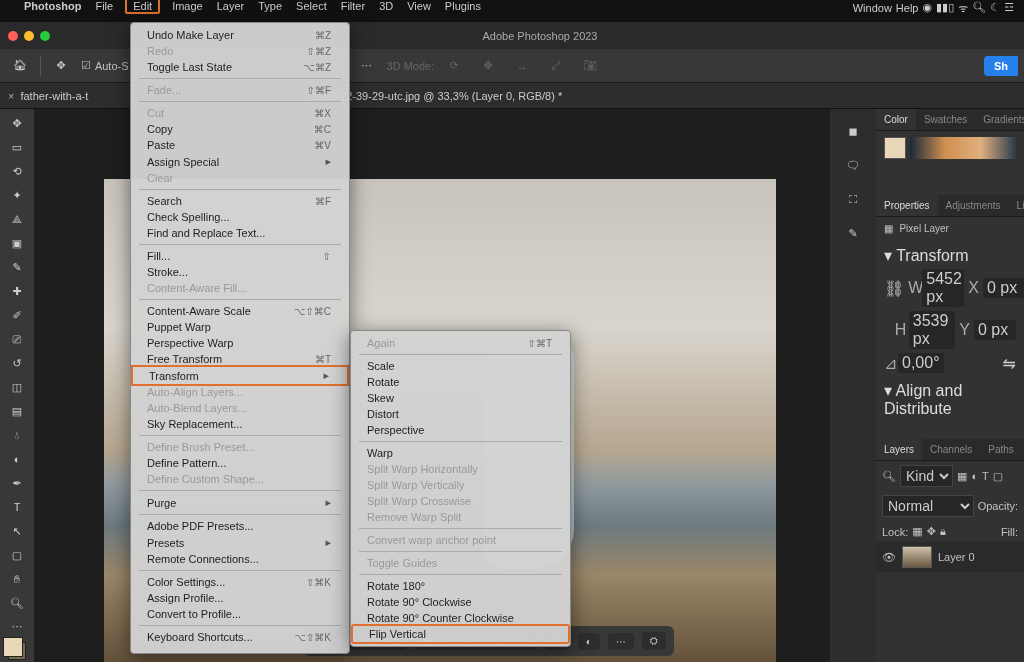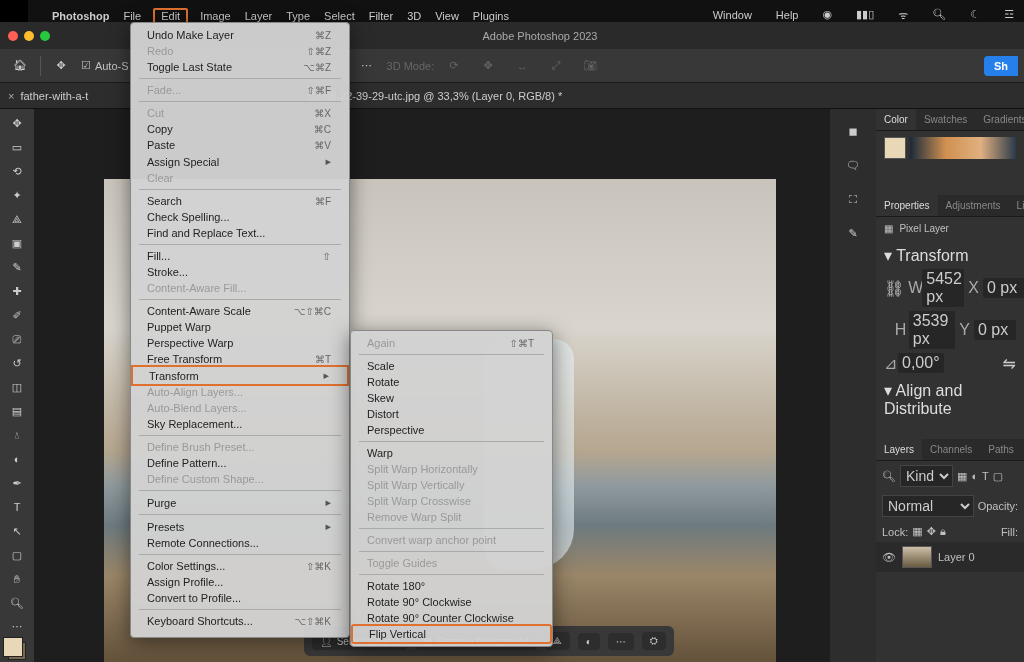--- a/index.html
+++ b/index.html
@@ -12,24 +12,24 @@
     --menu-hover:#a0a0a0;
     --text:#c0c0c0;
     --text-dim:#888;
     --text-dim2:#666;
     --blue:#4a7ecf;
     --hl-orange:#e07030;
   }
   *{box-sizing:border-box;font-family:-apple-system,Helvetica,Arial,sans-serif;}
   html,body{margin:0;padding:0;background:#000;color:var(--text);font-size:11px;width:1024px;height:662px;overflow:hidden;}
   
-  .macbar{height:22px;background:#111;display:flex;align-items:flex-end;padding:0 10px;gap:14px;color:#ccc;margin-left:28px;}
+  .macbar{height:22px;background:#111;display:flex;align-items:flex-start;padding:0 10px;gap:14px;color:#ccc;}
   .macbar .app{font-weight:bold;}
   .macbar .item{cursor:default;}
-  .macbar .right{margin-left:auto;display:flex;gap:24px;align-items:center;}
+  .macbar .right{margin-left:auto;display:flex;gap:4px;align-items:center;}
   .macbar .hl{border:2px solid var(--hl-orange);padding:0 6px;border-radius:2px;margin:-2px -2px;}
   
   .titlebar{height:27px;background:#2a2a2a;display:flex;align-items:center;padding:0 8px;gap:6px;font-size:11px;color:#999;}
   .traffic{display:flex;gap:6px;margin-right:8px;}
   .traffic span{width:10px;height:10px;border-radius:50%;}
   .tr-r{background:#ff5f56;}.tr-y{background:#ffbd2e;}.tr-g{background:#27c93f;}
   .titlebar .title{margin:0 auto;color:#aaa;}
   
   .optbar{height:34px;background:#383838;display:flex;align-items:center;padding:0 6px;gap:6px;border-bottom:1px solid #1a1a1a;}
   .icon-btn{width:28px;height:24px;display:flex;align-items:center;justify-content:center;color:#ccc;}
@@ -75,21 +75,21 @@
   .menu .mi.dim{color:#999;}
   .menu .mi .sc{margin-left:auto;color:#666;font-size:10px;}
   .menu .mi .arrow{margin-left:auto;color:#555;}
   .menu hr{border:none;border-top:1px solid #aaa;margin:3px 8px;}
   .menu .mi.hl-o{border:2px solid var(--hl-orange);margin:-2px 0;}
   .menu .mi.sel-blue{background:#4a7ecf;color:#fff;}
   
   .submenu-box{border:2px solid var(--hl-orange);border-radius:3px;margin:-2px 0;padding:0;}
   
   .edit-menu{left:130px;top:22px;width:220px;}
-  .transform-menu{left:350px;top:330px;width:203px;}
+  .transform-menu{left:350px;top:330px;width:221px;}
   
   .bottom-ctx{position:absolute;left:270px;bottom:6px;height:30px;background:#383838;border-radius:6px;display:flex;align-items:center;padding:0 8px;gap:8px;font-size:10px;color:#ccc;}
   .bottom-ctx .btn{background:#2d2d2d;padding:3px 8px;border-radius:4px;display:flex;align-items:center;gap:4px;}
   
   .dim{color:#666;}
   .swatch-bl{width:18px;height:18px;background:#7a6a52;border:1px solid #222;position:relative;}
   .swatch-bl::after{content:"";position:absolute;left:-6px;top:-6px;width:18px;height:18px;background:#e8d8b8;border:1px solid #222;}
 </style>
 </head>
 <body>
@@ -385,20 +385,23 @@
     <div class="mi dim">
       <span>Define Custom Shape...</span>
     </div>
     <hr>
     <div class="mi">
       <span>Purge</span>
       <span class="arrow">▸</span>
     </div>
     <hr>
     <div class="mi">
+      <span>Adobe PDF Presets...</span>
+    </div>
+    <div class="mi">
       <span>Presets</span>
       <span class="arrow">▸</span>
     </div>
     <div class="mi">
       <span>Remote Connections...</span>
     </div>
     <hr>
     <div class="mi">
       <span>Color Settings...</span>
       <span class="sc">⇧⌘K</span>

